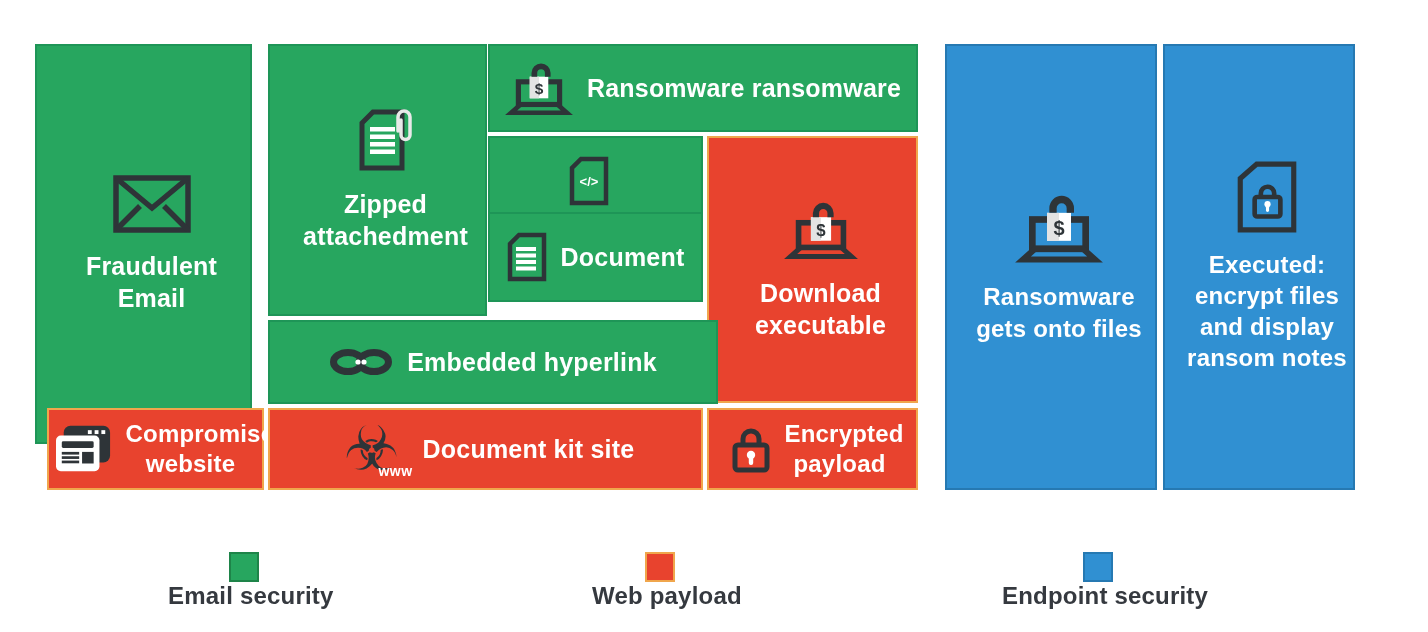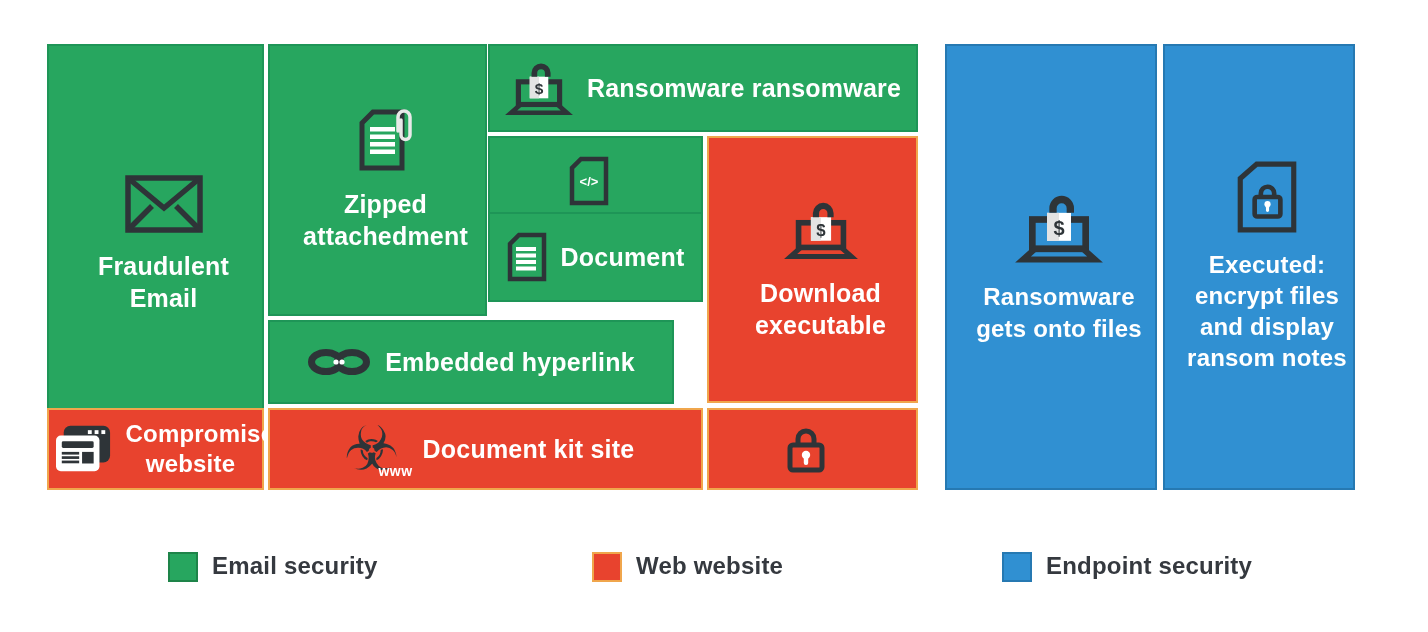--- a/index.html
+++ b/index.html
@@ -27,38 +27,38 @@
   .bio{position:relative;width:70px;height:72px;margin-right:16px;flex:0 0 auto;}
   .bio-glyph{
     font-family:"DejaVu Sans", sans-serif;font-size:62px;line-height:72px;
     color:#2e3438;display:block;text-align:center;
   }
   .bio-www{
     position:absolute;right:-6px;bottom:6px;color:#ffffff;font-weight:700;
     font-size:14px;letter-spacing:0.5px;
   }
   .legend-item{
-    position:absolute;top:552px;display:flex;align-items:flex-start;height:34px;
+    position:absolute;top:552px;display:flex;align-items:center;height:34px;flex-direction:column;
   }
   .swatch{
     width:30px;height:30px;box-sizing:border-box;display:inline-block;
     margin-right:14px;flex:0 0 auto;
   }
   .swatch.sw-green{background:#27A65F;border:2px solid #1E8449;}
   .swatch.sw-red{background:#E8432E;border:2px solid #F0A64C;}
   .swatch.sw-blue{background:#3090D2;border:2px solid #2679B2;}
   .legend-label{color:#35393F;font-weight:700;font-size:24px;letter-spacing:0.2px;}
   svg text{font-family:"Liberation Sans", sans-serif;}
 </style>
 </head>
 <body>
 
 <div id="canvas">
 
-  <div class="block col green" style="left:47px;top:44px;width:217px;height:400px">
+  <div class="block col green" style="left:35px;top:44px;width:217px;height:400px">
     <svg class="icon" width="80" height="60" viewBox="0 0 80 60">
       <rect x="4" y="4" width="72" height="52" fill="none" stroke="#2E3438" stroke-width="5.5"></rect>
       <path d="M4,4 L40,34 L76,4" fill="none" stroke="#2E3438" stroke-width="5.5"></path>
       <path d="M4,56 L28,32" fill="none" stroke="#2E3438" stroke-width="5.5"></path>
       <path d="M76,56 L52,32" fill="none" stroke="#2E3438" stroke-width="5.5"></path>
     </svg>
     <div class="label" style="width:150px">Fraudulent Email</div>
   </div>
 
   <div class="block col green" style="left:268px;top:44px;width:219px;height:272px">
@@ -108,21 +108,21 @@
       <rect x="13" y="22" width="40" height="22" fill="none" stroke="#2E3438" stroke-width="5"></rect>
       <rect x="24" y="17" width="18" height="21" fill="#ffffff"></rect>
       <rect x="24" y="17" width="9" height="21" fill="#E3E3E3"></rect>
       <path d="M28.5,17 v-3.5 a6.5,6.5 0 0 1 13,0 V17" fill="none" stroke="#2E3438" stroke-width="5.5"></path>
       <text x="33" y="33.5" text-anchor="middle" font-size="15" font-weight="bold" fill="#2E3438">$</text>
       <path d="M6,52 L15,44 H51 L60,52 Z" fill="none" stroke="#2E3438" stroke-width="4.5"></path>
     </svg>
     <div class="label" style="width:165px">Download executable</div>
   </div>
 
-  <div class="block row green" style="left:268px;top:320px;width:406px;height:84px">
+  <div class="block row green" style="left:268px;top:320px;width:450px;height:84px">
     <svg class="icon" width="64" height="28" viewBox="0 0 64 28">
       <ellipse cx="19" cy="14" rx="14.5" ry="9.5" fill="none" stroke="#2E3438" stroke-width="7"></ellipse>
       <ellipse cx="45" cy="14" rx="14.5" ry="9.5" fill="none" stroke="#2E3438" stroke-width="7"></ellipse>
       <circle cx="29" cy="14" r="2.6" fill="#ffffff"></circle>
       <circle cx="35" cy="14" r="2.6" fill="#ffffff"></circle>
     </svg>
     <div class="label">Embedded hyperlink</div>
   </div>
 
   <div class="block row red" style="left:47px;top:408px;width:217px;height:82px">
@@ -149,20 +149,21 @@
     <div class="label">Document kit site</div>
   </div>
 
   <div class="block row red" style="left:707px;top:408px;width:211px;height:82px">
     <svg class="icon" width="40" height="50" viewBox="0 0 40 50">
       <path d="M12,21 v-6 a8,8 0 0 1 16,0 v6" fill="none" stroke="#2E3438" stroke-width="5"></path>
       <rect x="4" y="21" width="32" height="25" rx="3" fill="none" stroke="#2E3438" stroke-width="5"></rect>
       <circle cx="20" cy="31" r="4.2" fill="#ffffff"></circle>
       <rect x="17.8" y="33" width="4.4" height="8" rx="2" fill="#ffffff"></rect>
     </svg>
+    <div class="label small" style="width:110px">Encrypted payload</div>
   </div>
 
   <div class="block col blue" style="left:945px;top:44px;width:212px;height:446px">
     <svg class="icon" width="88" height="75" viewBox="0 0 66 56">
       <rect x="13" y="22" width="40" height="22" fill="none" stroke="#2E3438" stroke-width="5"></rect>
       <rect x="24" y="17" width="18" height="21" fill="#ffffff"></rect>
       <rect x="24" y="17" width="9" height="21" fill="#E3E3E3"></rect>
       <path d="M28.5,17 v-3.5 a6.5,6.5 0 0 1 13,0 V17" fill="none" stroke="#2E3438" stroke-width="5.5"></path>
       <text x="33" y="33.5" text-anchor="middle" font-size="15" font-weight="bold" fill="#2E3438">$</text>
       <path d="M6,52 L15,44 H51 L60,52 Z" fill="none" stroke="#2E3438" stroke-width="4.5"></path>
@@ -180,20 +181,20 @@
     </svg>
     <div class="label blue-label" style="width:170px">Executed: encrypt files and display ransom notes</div>
   </div>
 
   <div class="legend-item" style="left:168px">
     <span class="swatch sw-green"></span>
     <span class="legend-label">Email security</span>
   </div>
   <div class="legend-item" style="left:592px">
     <span class="swatch sw-red"></span>
-    <span class="legend-label">Web website</span>
+    <span class="legend-label">Web payload</span>
   </div>
   <div class="legend-item" style="left:1002px">
     <span class="swatch sw-blue"></span>
     <span class="legend-label">Endpoint security</span>
   </div>
 
 </div>
 
 </body></html>

